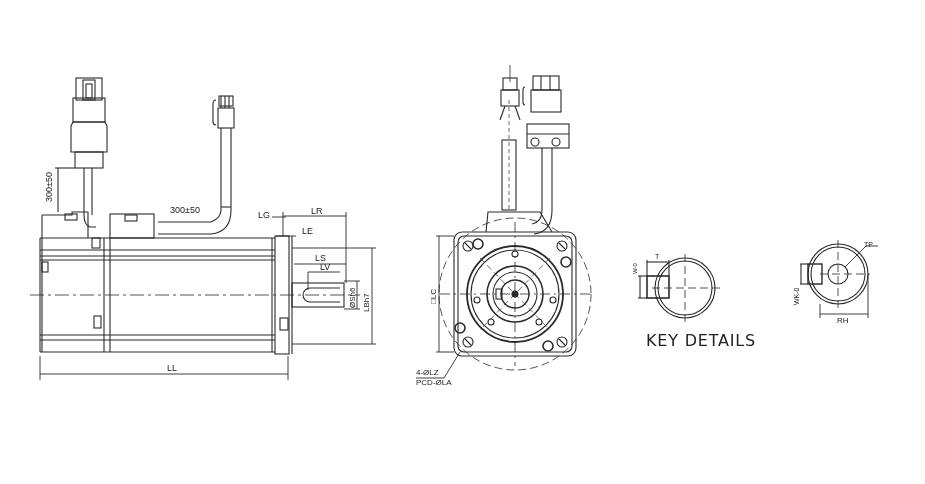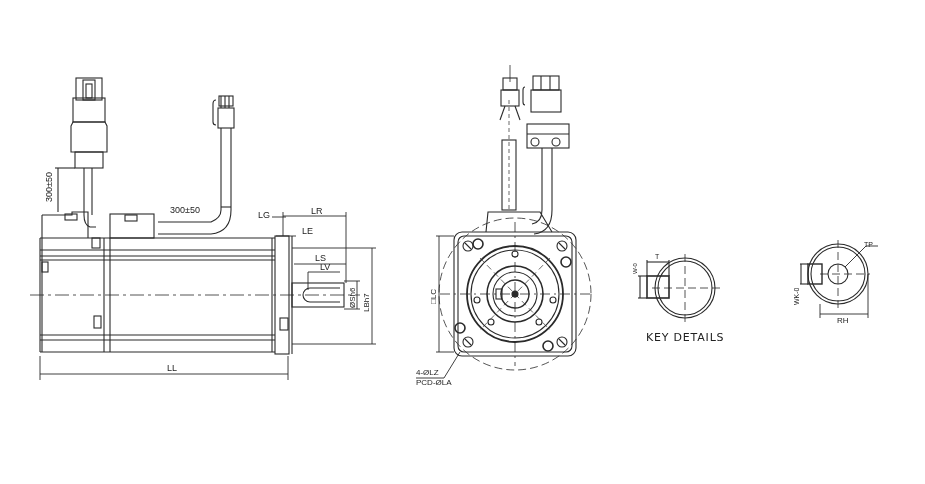--- a/index.html
+++ b/index.html
@@ -1,19 +1,19 @@
 <!DOCTYPE html>
 <html><head>
 <meta charset="utf-8">
 <style>
   html, body { margin: 0; padding: 0; background: #ffffff; }
   body { width: 925px; height: 484px; overflow: hidden; font-family: "Liberation Sans", sans-serif; }
   #canvas { position: absolute; left: 0; top: 0; width: 864px; height: 484px; }
   svg text { font-family: "Liberation Sans", sans-serif; fill: #222; }
-  .caption { position: absolute; font-family: "DejaVu Sans", sans-serif; font-size: 11px; color: #222; letter-spacing: 0.8px; white-space: nowrap; }
+  .caption { position: absolute; font-family: "DejaVu Sans", sans-serif; font-size: 16px; color: #222; letter-spacing: 0.8px; white-space: nowrap; }
 </style>
 </head>
 <body>
 
 <div id="canvas">
 <svg width="925" height="484" viewBox="0 0 925 484" xmlns="http://www.w3.org/2000/svg">
   <g stroke="#2a2a2a" fill="none" stroke-width="1.1">
 
     <g>
 

